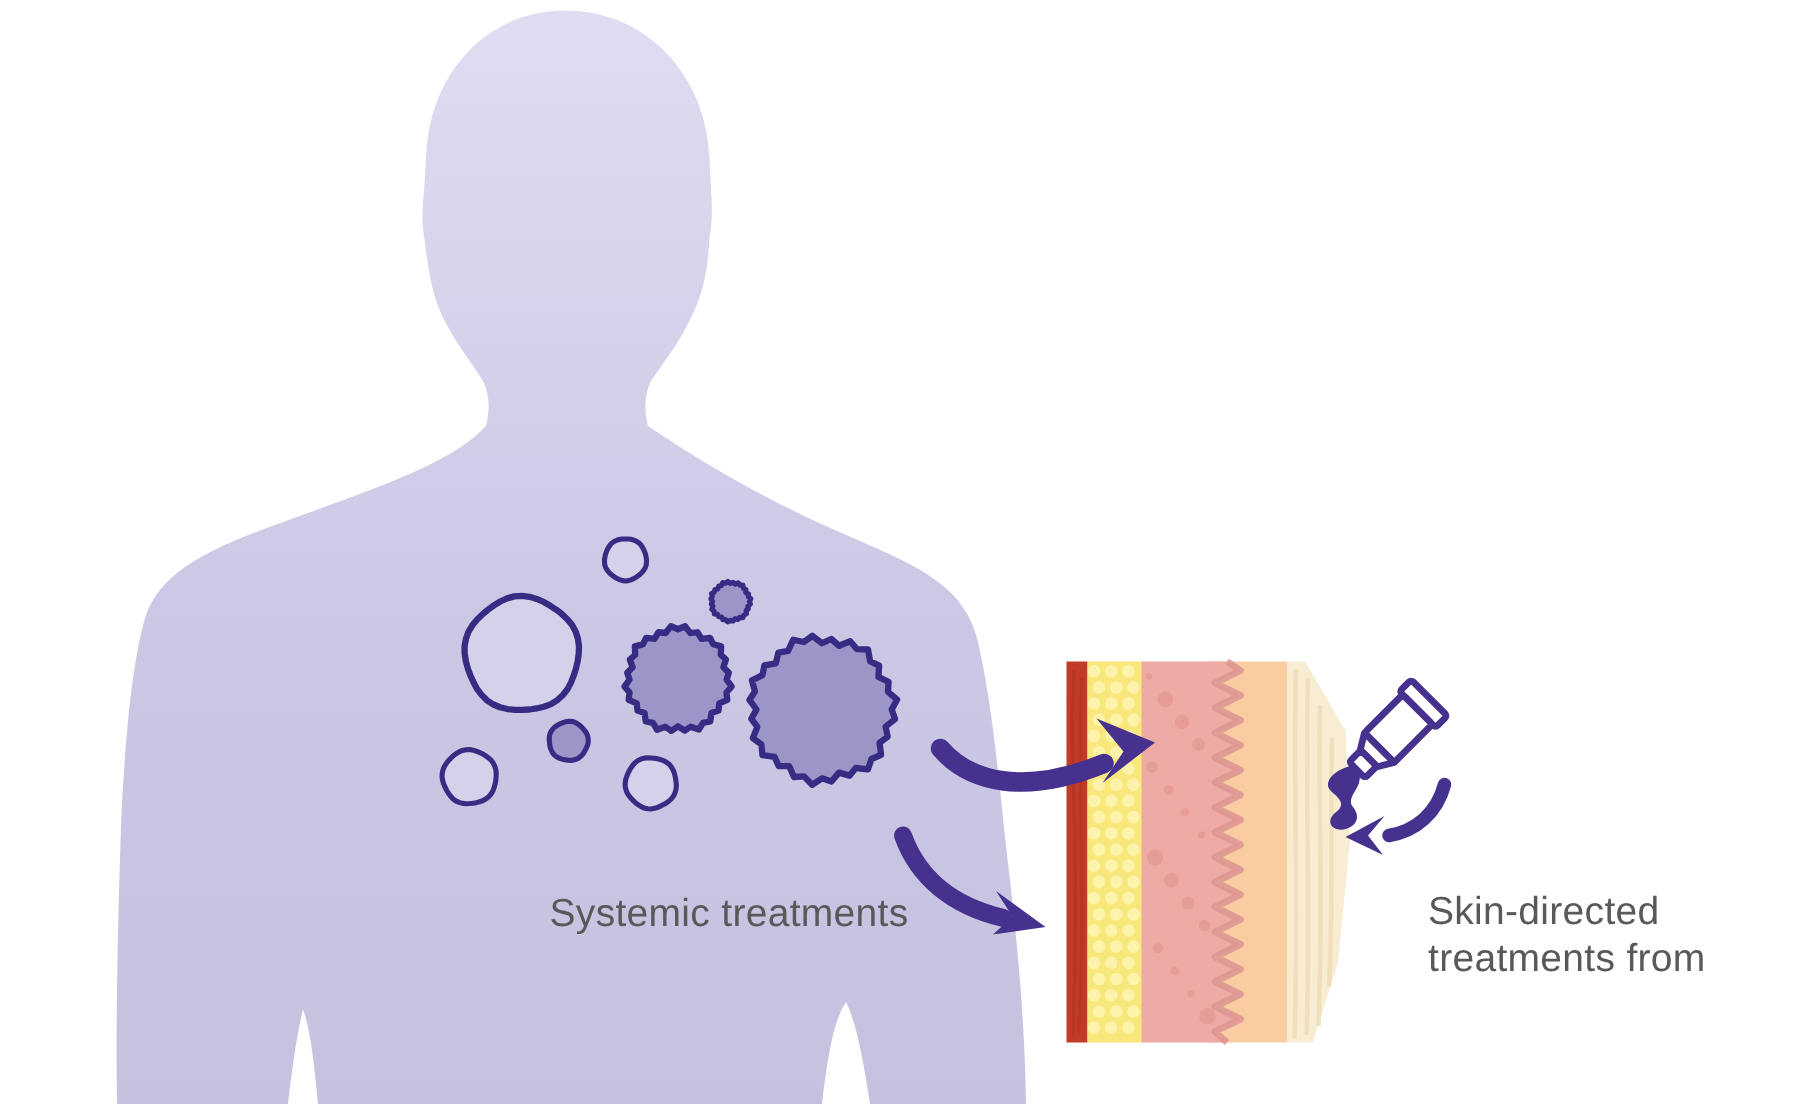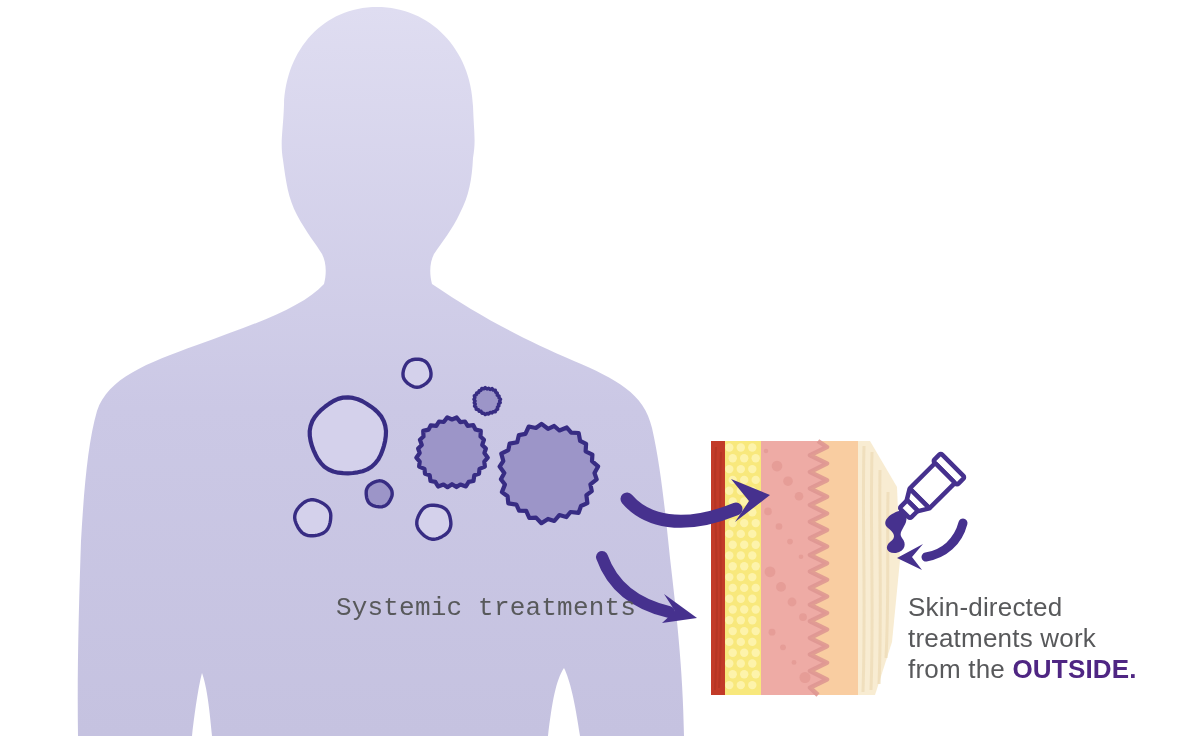--- a/index.html
+++ b/index.html
@@ -2,22 +2,22 @@
 <html style="--bg: #ffffff; --bodyTop: #dfddf1; --bodyMid: #cbc8e5; --bodyBottom: #c5c2e0; --cellOutline: #372c83; --cellLight: #d4d1eb; --cellDark: #9c95c8; --arrow: #46318e; --textGray: #58595b; --textPurple: #4f2683; --skinRed: #c23b28; --redStreak: #a93120; --skinYellow: #f8e87c; --fatCircle: #fdf3ab; --skinPink: #eeaba5; --pinkDot: #dd8f8a; --pinkTeeth: #dd9490; --skinPeach: #f9cda1; --skinCream: #f8ecd2; --creamStreak: #eedcb8; --tubeFill: #ffffff;"><head>
 <meta charset="utf-8">
 <style>
   html,body{margin:0;padding:0;background:#fff;}
   .stage{position:relative;width:1200px;height:740px;background:var(--bg,#fff);overflow:hidden;
          font-family:"Liberation Sans",sans-serif;}
   .stage svg{position:absolute;left:0;top:0;}
   .caption{position:absolute;font-size:26px;line-height:31px;color:var(--textGray,#58595b);
            letter-spacing:.2px;}
   .caption b{font-weight:700;color:var(--textPurple,#4f2683);}
-  #cap-left{left:308px;top:593px;width:356px;text-align:center;font-family:Liberation Mono, monospace;}
-  #cap-right{left:908px;top:592px;text-align:left;}
+  #cap-left{left:308px;top:593px;width:356px;text-align:center;}
+  #cap-right{left:952px;top:592px;text-align:left;}
 </style>
 </head>
 <body>
 
 <div class="stage">
 
   <svg width="1200" height="740" viewBox="0 0 1200 740">
     <defs>
       <linearGradient id="bodyGrad" x1="0" y1="0" x2="0" y2="1">
         <stop offset="0" style="stop-color:var(--bodyTop,#dfddf1)"></stop>
@@ -195,17 +195,16 @@
       <path style="fill:var(--arrow)" d="M 897,558 L 923,544 L 912,557 L 922,570 Z"></path>
     </g>
   </svg>
 
   <div class="caption" id="cap-left">
     <div><span>Systemic treatments</span></div>
   </div>
 
   <div class="caption" id="cap-right">
     <div><span>Skin-directed</span></div>
-    <div><span>treatments work</span></div>
-    <div><span>from the </span><b>OUTSIDE.</b></div>
+    <div><span>treatments from</span></div>
   </div>
 
 </div>
 
 </body></html>

